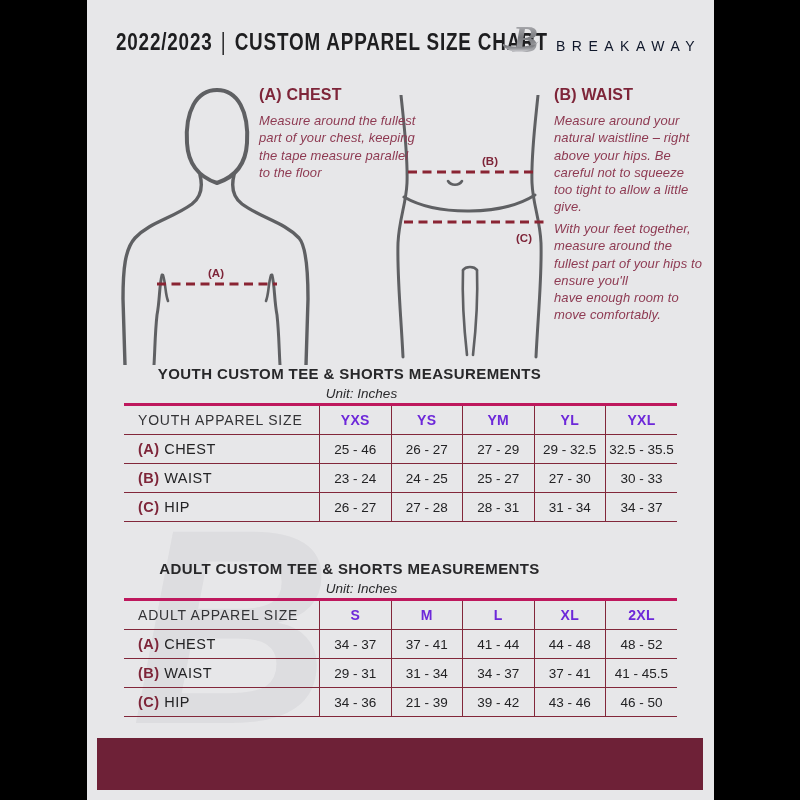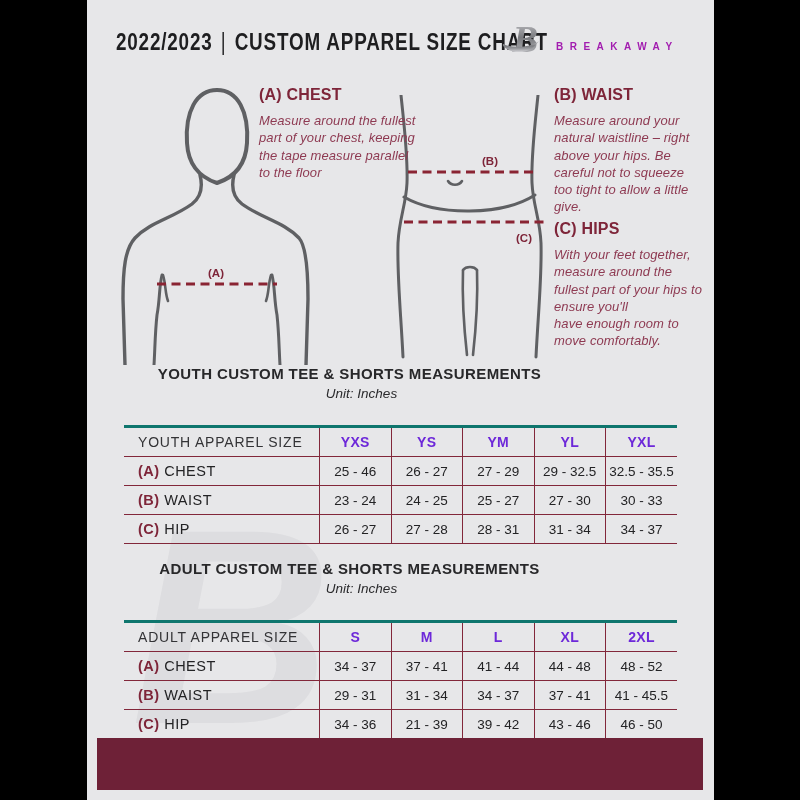--- a/index.html
+++ b/index.html
@@ -21,21 +21,21 @@
   .hdr-title{
     position:absolute;left:29px;top:29px;white-space:nowrap;
     transform:scaleX(0.82);transform-origin:left center;
     font-size:23px;font-weight:700;color:#1E1E20;letter-spacing:1px;z-index:2;
   }
   .hdr-title .divider{margin:0 10px;font-weight:400;color:#2A2A2C;}
   .brand{
     position:absolute;left:414px;top:18px;display:flex;align-items:center;gap:9px;z-index:2;
   }
   .brand-name{
-    font-size:10px;font-weight:700;letter-spacing:6.5px;color:#a21caf;padding-top:10px;
+    font-size:14px;font-weight:400;letter-spacing:6.5px;color:#0f172a;padding-top:10px;
   }
   .logo{width:46px;height:46px;}
   
   .measure-section{position:absolute;z-index:2;}
   .measure-section h3{
     margin:0 0 8px 0;font-size:16px;font-weight:700;color:#7E2539;letter-spacing:0.2px;
   }
   .measure-body{
     margin:0;font-size:13px;font-style:italic;color:#8E3A52;line-height:1.33;
     white-space:pre-line;letter-spacing:0.1px;
@@ -52,22 +52,22 @@
   .adult-block{top:560px;}
   .table-title{
     text-align:center;font-size:15px;font-weight:600;color:#28282A;
     letter-spacing:0.4px;line-height:1.2;
   }
   .table-unit{
     text-align:center;font-size:13.5px;font-style:italic;color:#2A2A2C;
     margin-top:3px;line-height:1.2;padding-left:24px;
   }
   table.size-table{
-    width:553px;margin:23px 0 0 37px;border-collapse:collapse;table-layout:fixed;
-    border-top:3px solid #0f766e;border-bottom:1.5px solid #82273A;
+    width:553px;margin:1px 0 0 37px;border-collapse:collapse;table-layout:fixed;
+    border-top:3px solid #be185d;border-bottom:1.5px solid #82273A;
     background:transparent;
   }
   .size-table tr{border-bottom:1.5px solid #82273A;}
   .size-table th,.size-table td{
     padding:0;border-left:1.5px solid #82273A;vertical-align:middle;
   }
   .size-table th:first-child,.size-table td:first-child{border-left:none;}
   .size-table thead tr{height:30px;}
   .size-table tbody tr{height:29px;}
   th.label-col{
@@ -147,21 +147,20 @@
     <h3>(A) CHEST</h3>
     <p class="measure-body">Measure around the fullest part of your chest, keeping the tape measure parallel to the floor</p>
   </div>
 
   <div class="measure-section sec-waist">
     <h3>(B) WAIST</h3>
     <p class="measure-body">Measure around your natural waistline – right above your hips. Be careful not to squeeze too tight to allow a little give.</p>
   </div>
 
   <div class="measure-section sec-hips">
-    <h3>(C) HIPS</h3>
     <p class="measure-body">With your feet together, measure around the fullest part of your hips to ensure you'll
 have enough room to move comfortably.</p>
   </div>
 
   <div class="table-block youth-block">
     <div class="table-title">YOUTH CUSTOM TEE &amp; SHORTS MEASUREMENTS</div>
     <div class="table-unit">Unit: Inches</div>
     <table class="size-table">
         <thead>
           <tr>

